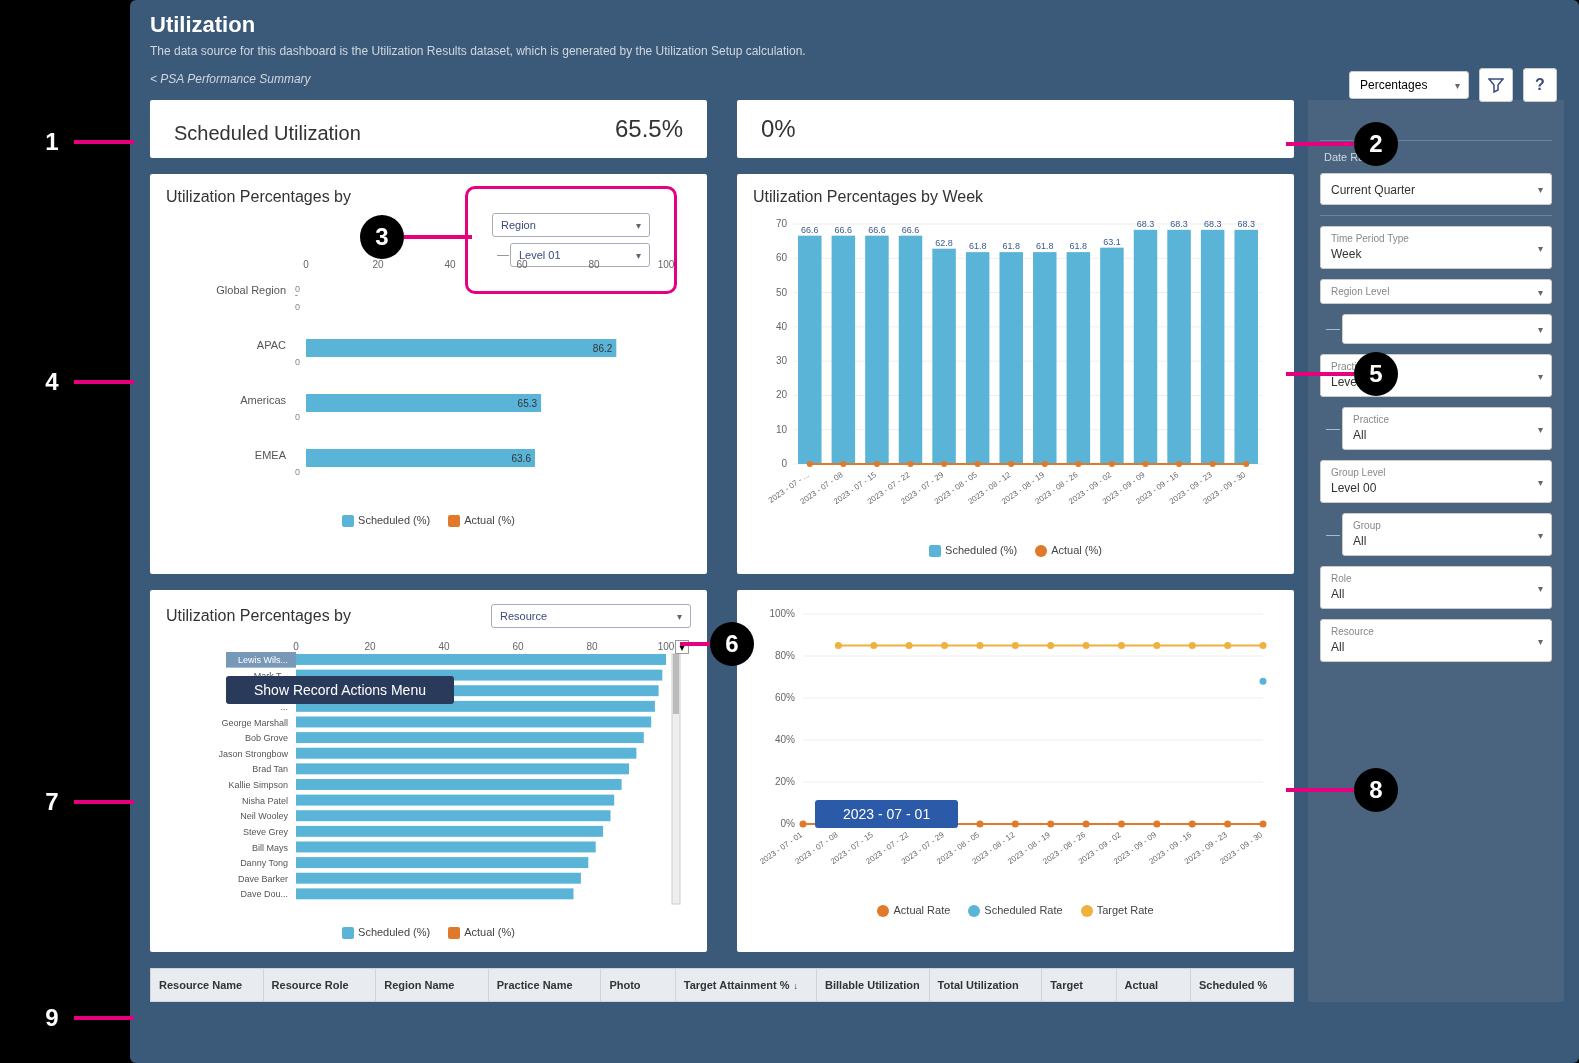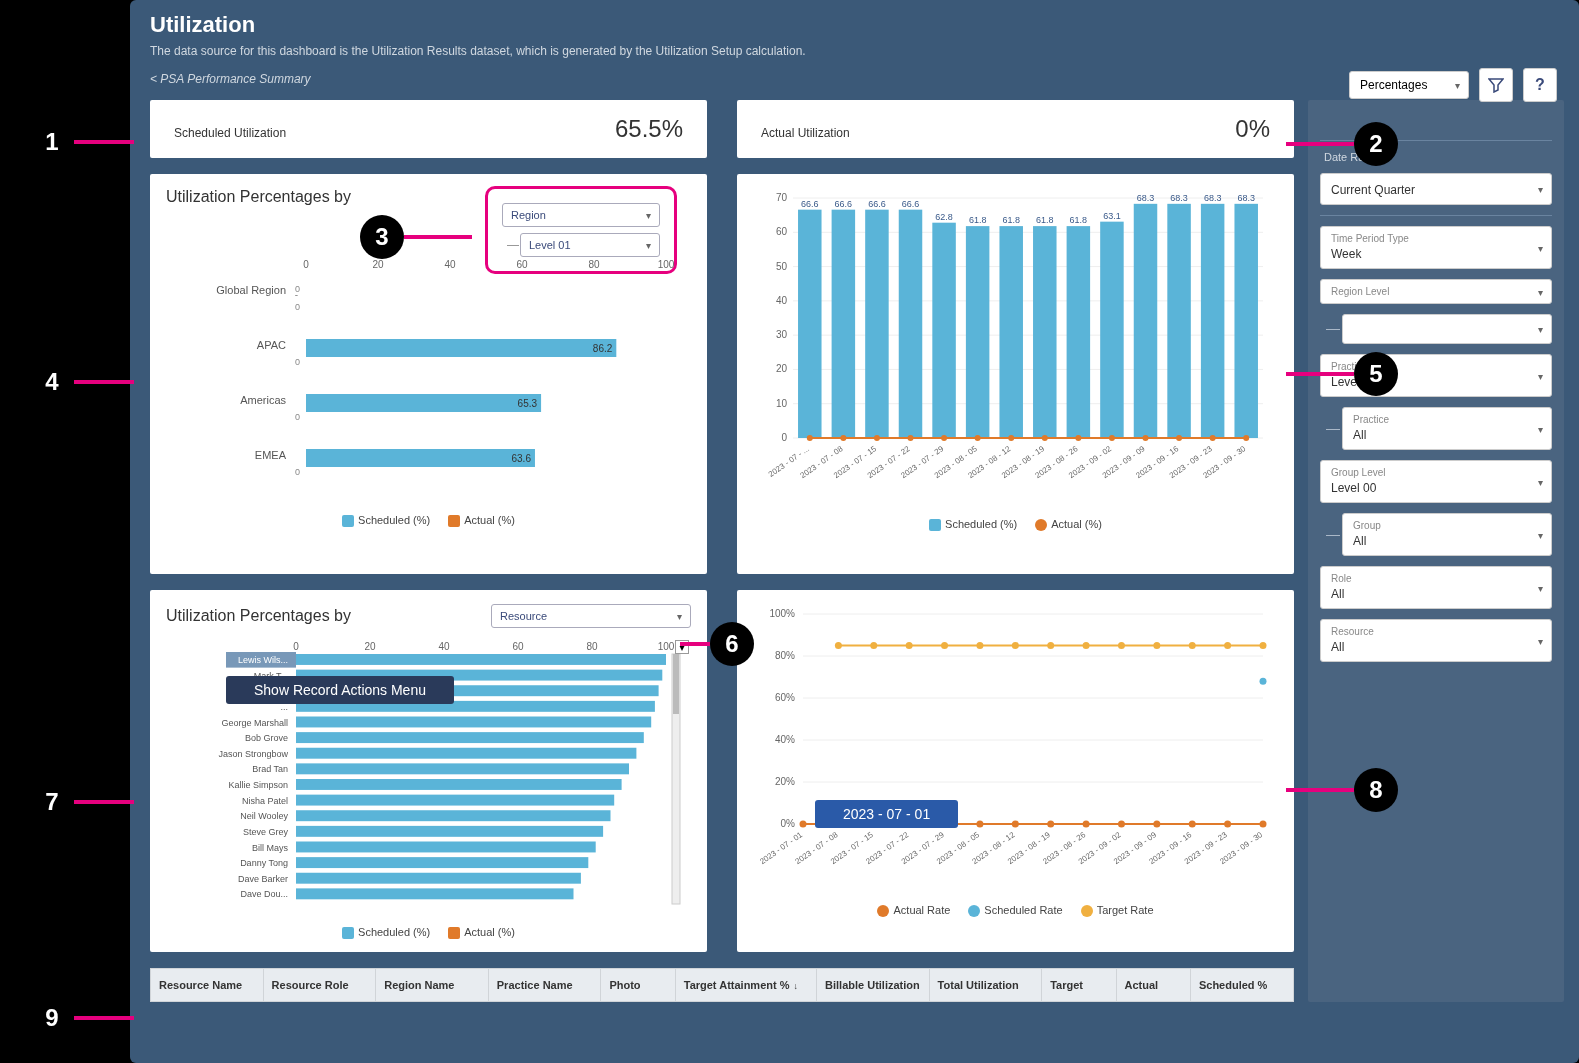--- a/index.html
+++ b/index.html
@@ -12,26 +12,26 @@
   .header h1 { font-size: 22px; font-weight: 600; margin-bottom: 6px; }
   .header p { font-size: 12px; color: #d0d8e0; }
   .breadcrumb { padding: 6px 20px; font-size: 12px; color: #d0d8e0; cursor: pointer; display: inline-block; font-style: italic; }
   .toolbar { position: absolute; right: 22px; top: 68px; display: flex; gap: 10px; align-items: center; }
   .toolbar .select { background: #fff; border: 1px solid #ccc; font-size: 12px; padding: 6px 28px 6px 10px; border-radius: 3px; position: relative; min-width: 120px; cursor: pointer; }
   .toolbar .icon-btn { width: 34px; height: 34px; background: #fff; border: 1px solid #ccc; border-radius: 3px; display: flex; align-items: center; justify-content: center; cursor: pointer; }
   .content-wrap { display: flex; padding: 8px 0 0 20px; gap: 14px; }
   .main-grid { width: 1144px; }
   .kpi-row { display: flex; gap: 30px; margin-bottom: 16px; }
   .kpi { background: #fff; border-radius: 2px; height: 58px; display: flex; align-items: center; padding: 0 24px; flex: 1; }
-  .kpi-label { font-size: 12px; color: #333; flex: 1; margin-top: 8px; }
+  .kpi-label { font-size: 20px; color: #333; flex: 1; margin-top: 8px; }
   .kpi-value { font-size: 24px; color: #333; font-weight: 400; }
   .chart-row { display: flex; gap: 30px; margin-bottom: 16px; }
   .card { background: #fff; border-radius: 2px; padding: 14px 16px 10px 16px; flex: 1; position: relative; }
   .card-title { font-size: 16px; color: #333; margin-bottom: 8px; display: flex; align-items: center; gap: 10px; }
-  .dd-stack { position: absolute; right: 30px; top: 12px; display: flex; flex-direction: column; gap: 6px; border: 3px solid #e6007e; border-radius: 10px; padding: 14px; }
+  .dd-stack { position: absolute; right: 30px; top: 12px; display: flex; flex-direction: column; gap: 6px; border: 3px solid #e6007e; border-radius: 10px; padding: 24px; }
   .dd-stack .indent { margin-left: 18px; position: relative; }
   .dd-stack .indent::before { content: ""; position: absolute; left: -14px; top: 50%; width: 12px; height: 1px; border-top: 1px solid #999; }
   .mini-select { background: #fff; border: 1px solid #aab; font-size: 11px; padding: 5px 24px 5px 8px; border-radius: 3px; position: relative; min-width: 140px; cursor: pointer; color: #3a4a7a; }
   .chev { position: absolute; right: 8px; top: 50%; transform: translateY(-50%); font-size: 10px; color: #666; pointer-events: none; }
   .chart-area { height: 250px; position: relative; }
   .legend { display: flex; justify-content: center; gap: 18px; font-size: 11px; color: #444; padding-top: 6px; }
   .legend .sw { display: inline-block; width: 12px; height: 12px; border-radius: 2px; vertical-align: middle; margin-right: 4px; }
   .tooltip-dark { position: absolute; background: #2a3a5a; color: #fff; font-size: 14px; padding: 6px 28px; border-radius: 3px; z-index: 20; }
   .filters { width: 256px; background: #4a6480; border-radius: 2px; padding: 12px; display: flex; flex-direction: column; gap: 10px; }
   .filter-label { font-size: 11px; color: #d0d8e0; padding-left: 4px; }
@@ -110,21 +110,20 @@
 
   <div class="content-wrap">
     <div class="main-grid">
 
       <div class="kpi-row">
         <div class="kpi">
           <div class="kpi-label">Scheduled Utilization</div>
           <div class="kpi-value">65.5%</div>
         </div>
         <div class="kpi">
-          <div class="kpi-label">Actual Utilization</div>
           <div class="kpi-value">0%</div>
         </div>
       </div>
 
       <div class="chart-row">
         <div class="card" style="height:400px;">
           <div class="card-title">
             <span>Utilization Percentages by</span>
           </div>
           <div class="dd-stack">
@@ -162,20 +161,21 @@
               <text x="134" y="221" text-anchor="end" font-size="9" fill="#888">0</text>
               <text x="132" y="44" text-anchor="end" font-size="10" fill="#888">-</text>
             </svg>
           <div class="legend">
             <span><span class="sw" style="background:#5ab4d8;"></span><span>Scheduled (%)</span></span>
             <span><span class="sw" style="background:#e07a2a;"></span><span>Actual (%)</span></span>
           </div>
         </div>
 
         <div class="card" style="height:400px;">
+          <div class="card-title">Utilization Percentages by Week</div>
           <svg id="chart-week" width="520" height="320">
               <text x="34" y="253" text-anchor="end" font-size="10" fill="#666">0</text>
               <line x1="40" y1="250" x2="510" y2="250" stroke="#eee"></line>
               <text x="34" y="218.71428571428572" text-anchor="end" font-size="10" fill="#666">10</text>
               <line x1="40" y1="215.71428571428572" x2="510" y2="215.71428571428572" stroke="#eee"></line>
               <text x="34" y="184.42857142857144" text-anchor="end" font-size="10" fill="#666">20</text>
               <line x1="40" y1="181.42857142857144" x2="510" y2="181.42857142857144" stroke="#eee"></line>
               <text x="34" y="150.14285714285717" text-anchor="end" font-size="10" fill="#666">30</text>
               <line x1="40" y1="147.14285714285717" x2="510" y2="147.14285714285717" stroke="#eee"></line>
               <text x="34" y="115.85714285714286" text-anchor="end" font-size="10" fill="#666">40</text>

